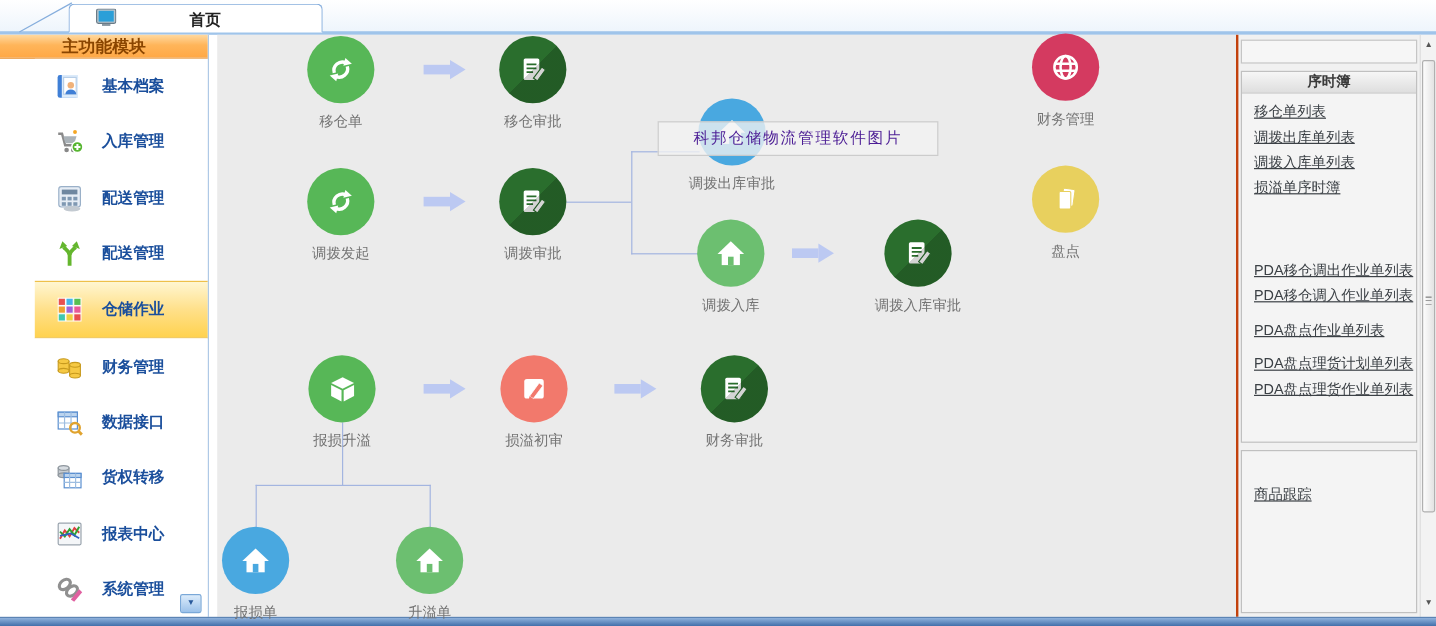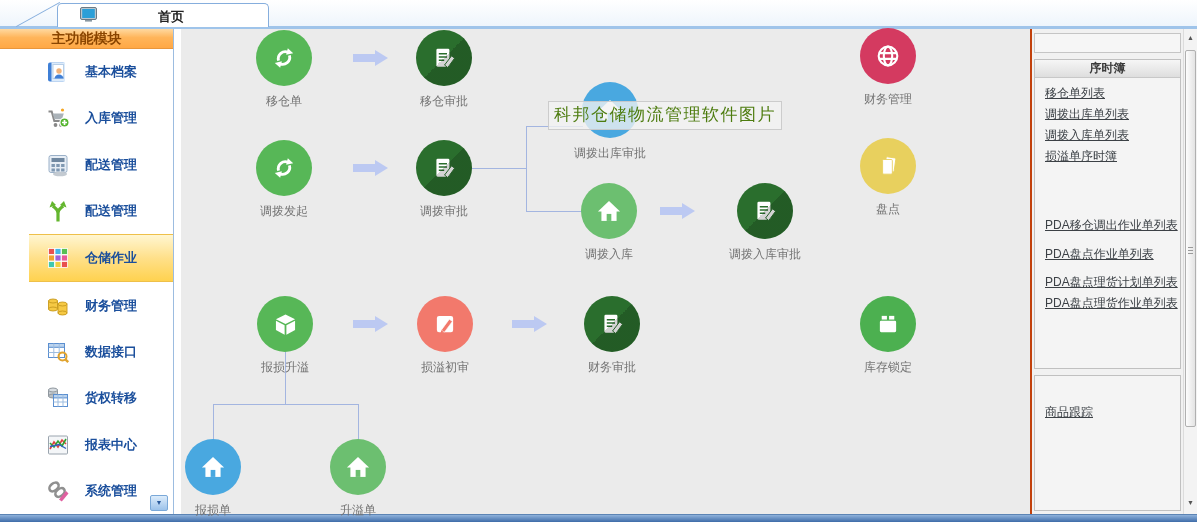--- a/index.html
+++ b/index.html
@@ -41,21 +41,21 @@
   .nlabel{margin-top:7px;font-size:12px;color:#737373;white-space:nowrap;}
   .cut{stroke:var(--c);}
   .cutf{fill:var(--c);}
   .arrow{position:absolute;width:36px;height:16px;z-index:0;}
   .arrow::before{content:'';position:absolute;left:0;top:4px;width:22px;height:8px;background:#bcc9f2;}
   .arrow::after{content:'';position:absolute;left:22px;top:0;width:0;height:0;
     border-left:13px solid #bcc9f2;border-top:8px solid transparent;border-bottom:8px solid transparent;}
   .cline{position:absolute;background:#a3b5e0;z-index:0;}
   .watermark{position:absolute;left:367px;top:72px;width:232px;height:27px;z-index:3;
     background:rgba(242,242,242,.78);border:1px solid rgba(195,195,195,.8);
-    color:#4d7c0f;font-size:17px;letter-spacing:1.5px;text-align:center;line-height:26px;white-space:nowrap;}
+    color:#4c1d95;font-size:13px;letter-spacing:1.5px;text-align:center;line-height:26px;white-space:nowrap;}
 
   
   .rpanel{position:absolute;left:1030px;top:29px;width:153px;height:485px;background:#f1f1f1;
     border-left:2px solid #c2410c;box-sizing:border-box;}
   .topbox{margin:4px 2px 0 2px;height:18px;background:#f6f6f6;border:1px solid #c5c5c5;}
   .rsection{margin:6px 2px 0 2px;background:#f4f4f4;border:1px solid #c0c0c0;box-sizing:border-box;}
   .rs1{height:310px;}
   .rs2{height:136px;}
   .rhead{height:17px;line-height:17px;text-align:center;font-size:12px;font-weight:bold;color:#3a3a3a;
     background:linear-gradient(#f6f6f6,#dedede);border-bottom:1px solid #c8c8c8;}
@@ -390,30 +390,20 @@
         <rect x="5" y="3.5" width="12" height="16.5" rx="1.2" fill="#fff"></rect>
         <g class="cut" stroke-width="1.4">
               <path d="M7.2 8 h7.6 M7.2 11 h7.6 M7.2 14 h5"></path>
             </g>
         <polygon points="12.5,18.5 19,10 21.8,12.2 15.5,20.8" fill="#fff" class="cut" stroke-width="0.9"></polygon>
       </svg>
         </span>
       <span class="nlabel">财务审批</span>
     </div>
 
-    <div class="node" style="left:647px;top:267px;--c:#4cb050">
-      <span class="circ">
-          <svg width="26" height="26" viewBox="0 0 24 24">
-        <rect x="6.2" y="4.5" width="4.8" height="3.4" fill="#fff"></rect>
-        <rect x="13" y="4.5" width="4.8" height="3.4" fill="#fff"></rect>
-        <rect x="4.5" y="9" width="15" height="10.5" rx="1.2" fill="#fff"></rect>
-      </svg>
-        </span>
-      <span class="nlabel">库存锁定</span>
-    </div>
 
     <div class="node" style="left:-28px;top:410px;--c:#49a8e0">
       <span class="circ">
           <svg width="28" height="28" viewBox="0 0 24 24">
         <polygon points="12,3.5 21.5,12.5 2.5,12.5" fill="#fff"></polygon>
         <rect x="5.5" y="11.5" width="13" height="9" fill="#fff"></rect>
         <rect x="10" y="14.5" width="4" height="6" class="cutf"></rect>
       </svg>
         </span>
       <span class="nlabel">报损单</span>
@@ -437,20 +427,21 @@
     <div class="topbox"></div>
 
     <div class="rsection rs1">
       <div class="rhead">序时簿</div>
       <div class="rlinks">
         <a class="rlink">移仓单列表</a>
         <a class="rlink">调拨出库单列表</a>
         <a class="rlink">调拨入库单列表</a>
         <a class="rlink">损溢单序时簿</a>
         <a class="rlink g50">PDA移仓调出作业单列表</a>
+        <a class="rlink">PDA移仓调入作业单列表</a>
         <a class="rlink g10">PDA盘点作业单列表</a>
         <a class="rlink g9">PDA盘点理货计划单列表</a>
         <a class="rlink">PDA盘点理货作业单列表</a>
       </div>
     </div>
 
     <div class="rsection rs2">
       <div class="rlinks rlinks2">
         <a class="rlink">商品跟踪</a>
       </div>

